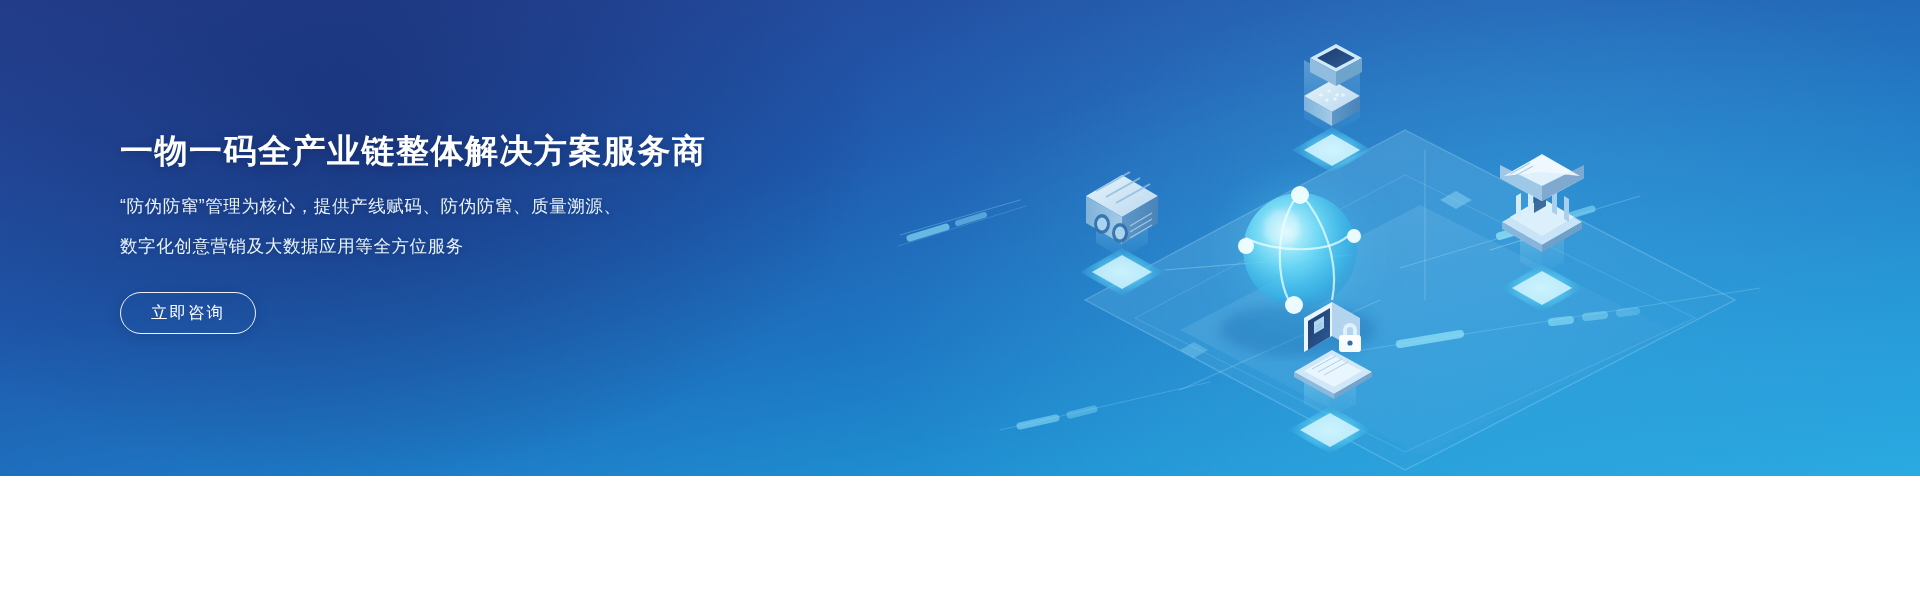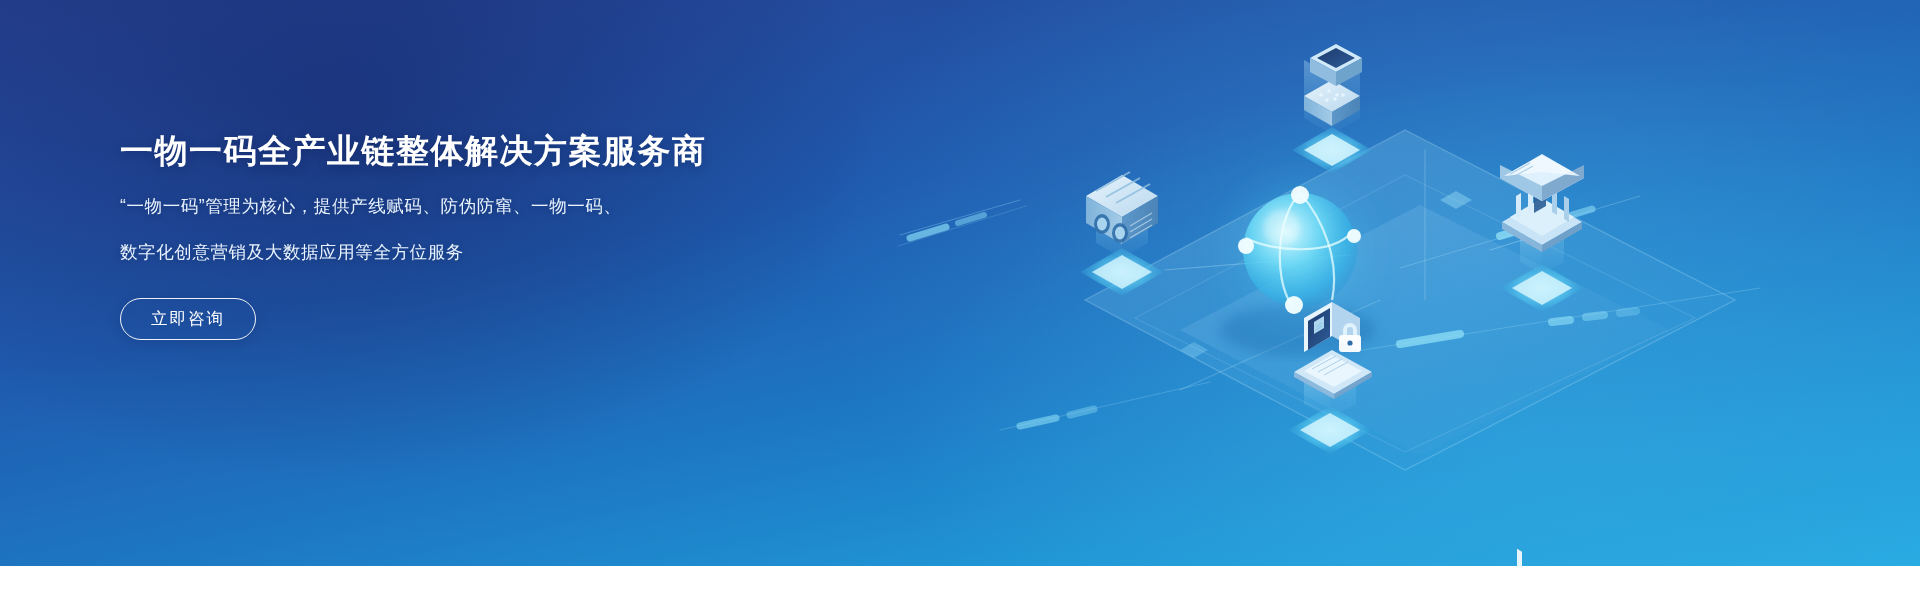--- a/index.html
+++ b/index.html
@@ -1,41 +1,41 @@
 <!DOCTYPE html>
 <html><head>
 <meta charset="utf-8">
 <style>
   html,body{margin:0;padding:0;}
   body{
     width:1920px;height:600px;overflow:hidden;
     font-family:"Liberation Sans","DejaVu Sans",sans-serif;
   }
   #banner{
-    position:relative;width:1920px;height:566px;overflow:hidden;
+    position:relative;width:1920px;height:476px;overflow:hidden;
     background:
       radial-gradient(ellipse 1100px 700px at 78% 46%, rgba(60,150,215,0.55) 0%, rgba(60,150,215,0.0) 62%),
       linear-gradient(168deg,#25408f 0%, #244a9c 16%, #1f5aae 38%, #1d79c4 62%, #2098d6 82%, #27abe2 100%);
   }
   
   .glowTL{position:absolute;left:-200px;top:-260px;width:1100px;height:760px;
     background:radial-gradient(ellipse at center, rgba(20,35,100,0.55) 0%, rgba(20,35,100,0) 68%);}
   .glowBR{position:absolute;right:-260px;bottom:-300px;width:1300px;height:820px;
     background:radial-gradient(ellipse at center, rgba(50,180,230,0.34) 0%, rgba(50,180,230,0) 68%);}
 
   
   #copy{position:absolute;left:120px;top:128px;width:640px;}
   #title{
     font-size:33px;font-weight:bold;color:#ffffff;letter-spacing:1.5px;
     line-height:46px;white-space:nowrap;
     text-shadow:0 2px 10px rgba(8,24,70,0.35);
   }
   .sub{
     font-size:17.5px;color:#eaf4ff;line-height:32px;letter-spacing:0.6px;
-    margin-top:14px;white-space:nowrap;
+    margin-top:8px;white-space:nowrap;
     text-shadow:0 1px 6px rgba(8,24,70,0.30);
   }
   #sub1{margin-top:16px;}
   #cta{
     margin-top:30px;display:inline-block;
     padding:0 30px;height:40px;line-height:38px;
     border:1px solid rgba(255,255,255,0.92);border-radius:21px;
     color:#ffffff;font-size:16.5px;letter-spacing:2px;
     background:transparent;cursor:pointer;
     box-shadow:0 2px 12px rgba(10,30,80,0.18);
@@ -48,21 +48,21 @@
 </head>
 <body>
 
 <div id="banner">
 
   <div class="glowTL"></div>
   <div class="glowBR"></div>
 
   <div id="copy">
     <div id="title">一物一码全产业链整体解决方案服务商</div>
-    <div id="sub1" class="sub">“一物一码”管理为核心，提供产线赋码、防伪防窜、一物一码、</div>
+    <div id="sub1" class="sub">“防伪防窜”管理为核心，提供产线赋码、防伪防窜、质量溯源、</div>
     <div id="sub2" class="sub">数字化创意营销及大数据应用等全方位服务</div>
     <div id="cta">立即咨询</div>
   </div>
 
   <div id="art">
     <svg viewBox="0 0 900 600" xmlns="http://www.w3.org/2000/svg">
       <defs>
         <linearGradient id="plate" x1="0" y1="0" x2="0.7" y2="1">
           <stop offset="0%" stop-color="#9fd9f2" stop-opacity="0.30"></stop>
           <stop offset="55%" stop-color="#66b8e6" stop-opacity="0.17"></stop>

